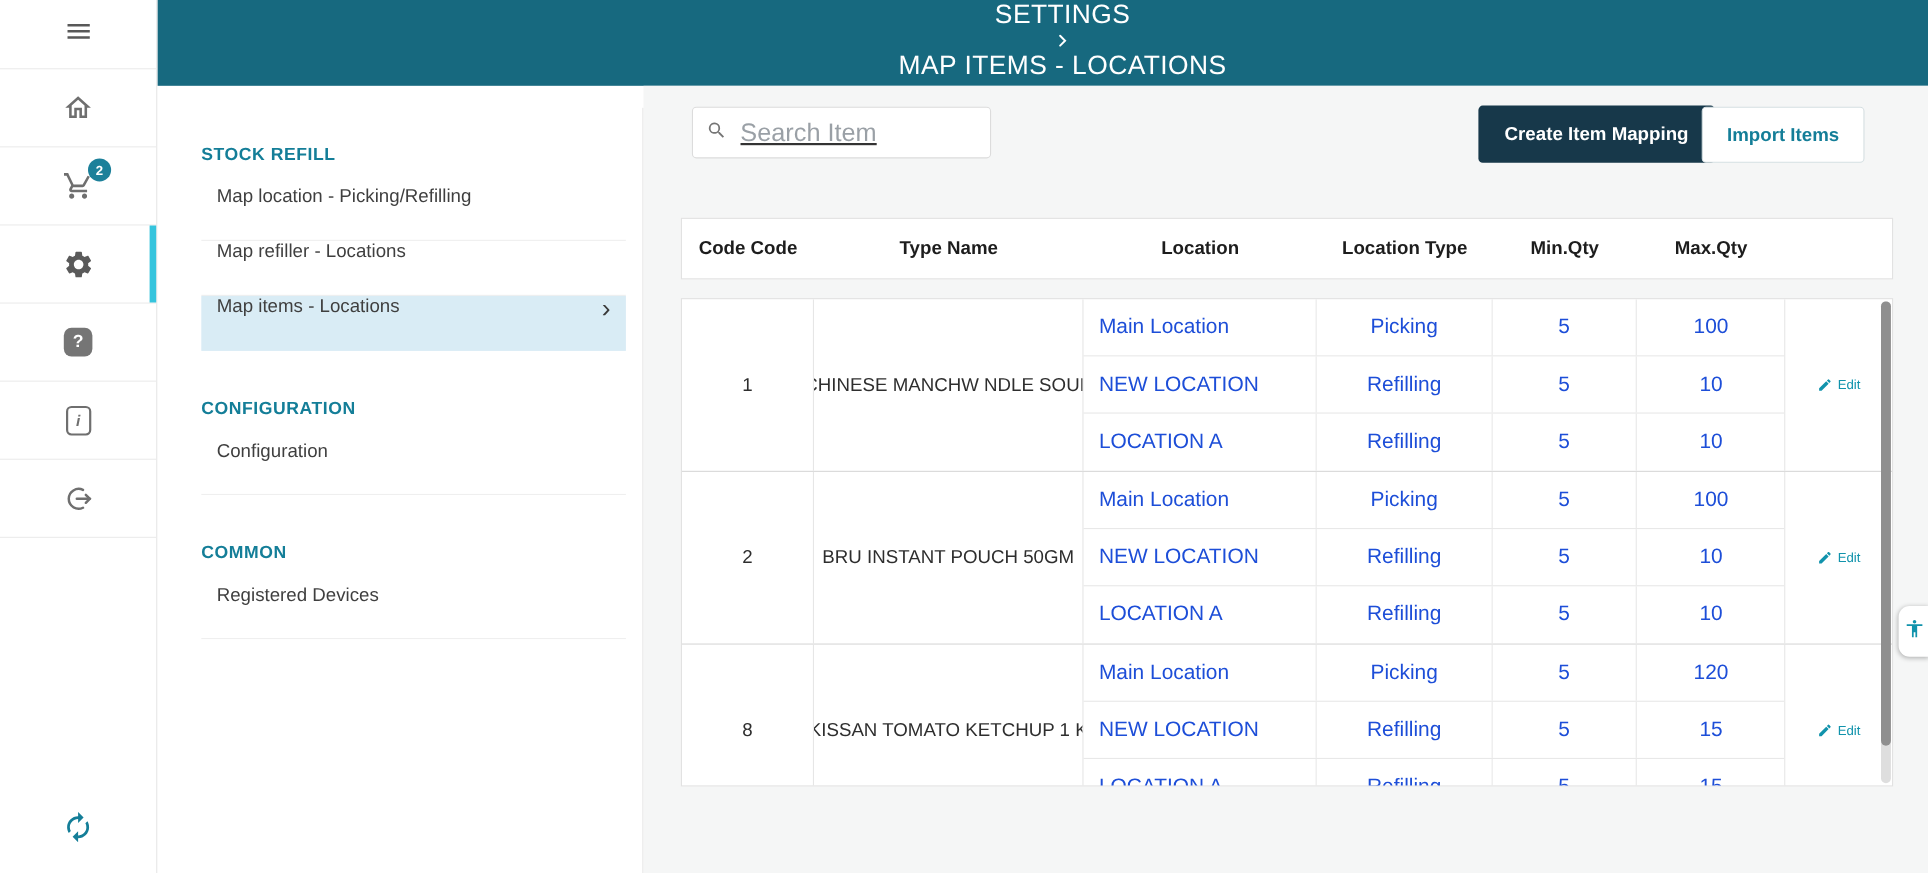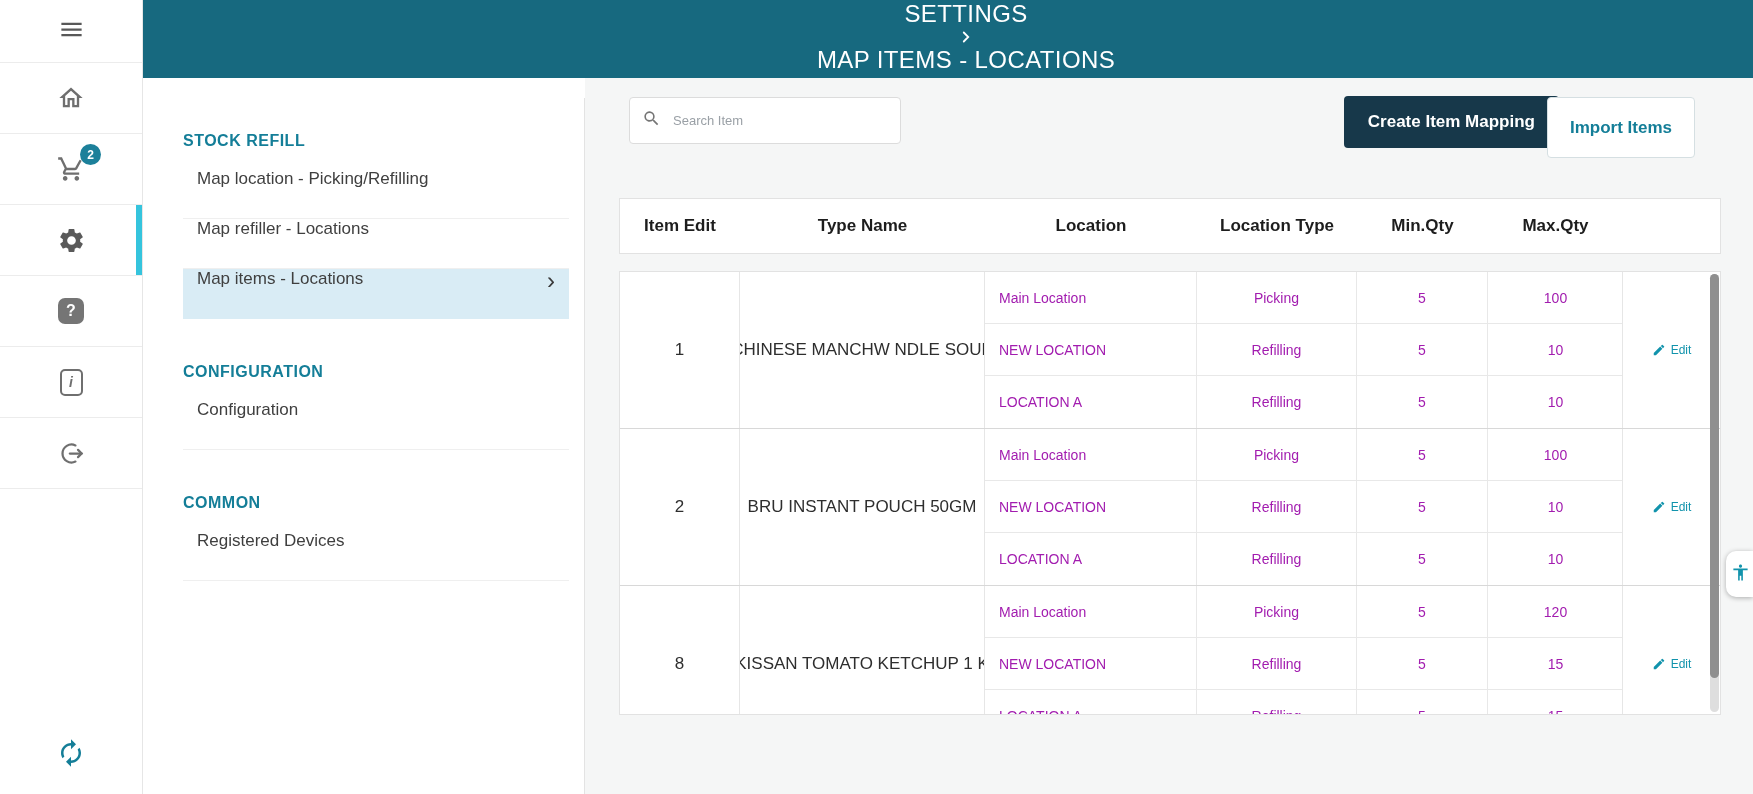--- a/index.html
+++ b/index.html
@@ -49,45 +49,45 @@
             padding:0 14px;border-bottom:1px solid #efefef;font-size:17px;color:#3f3f3f;cursor:pointer;}
   .nav-item.active{background:var(--active-item-bg);border-bottom-color:transparent;}
   .nav-item-chevron{display:none;font-size:24px;color:#3a3a3a;line-height:1;}
   .nav-item.active .nav-item-chevron{display:block;}
 
   
   .content{position:absolute;left:585px;top:78px;width:1168px;height:716px;background:var(--main-bg);}
   .searchbox{position:absolute;left:44px;top:19px;width:272px;height:47px;background:#fff;
              border:1px solid #dcdcdc;border-radius:4px;display:flex;align-items:center;
              padding:0 12px;gap:10px;}
-  .searchbox input{border:none;outline:none;font-size:13px;color:#333;width:100%;
-                   font-family:inherit;background:transparent;}
+  .searchbox input{border:none;outline:none;font-size:23px;color:#333;width:100%;
+                   font-family:inherit;background:transparent;text-decoration:underline;}
   .searchbox input::placeholder{color:#9aa0a6;}
   .btn-primary{position:absolute;top:18px;right:194px;height:52px;padding:16px 24px;
                background:var(--button-dark);color:#fff;font-size:17px;font-weight:600;
                border:none;border-radius:4px;font-family:inherit;cursor:pointer;}
-  .btn-outline{position:absolute;top:19px;right:58px;height:61px;padding:0 22px;background:#fff;
+  .btn-outline{position:absolute;top:19px;right:58px;height:51px;padding:0 22px;background:#fff;
                color:var(--accent);font-size:17px;font-weight:600;border:1px solid #d5dfe2;
                border-radius:4px;font-family:inherit;cursor:pointer;}
 
   
   .table-header{position:absolute;left:34px;top:120px;width:1102px;height:56px;background:#fff;
                 border:1px solid #e2e2e2;display:grid;
                 grid-template-columns:120px 245px 212px 160px 131px 135px 97px;align-items:center;}
   .th{text-align:center;font-weight:bold;font-size:17px;color:#1d1d1d;}
   .table-body{position:absolute;left:34px;top:193px;width:1102px;height:444px;background:#fff;
               border:1px solid #e2e2e2;overflow:hidden;}
   .tgroup{display:grid;grid-template-columns:120px 245px 638px 97px;border-bottom:1px solid #d8d8d8;}
   .gcell{display:flex;align-items:center;justify-content:center;font-size:17px;color:#2e2e2e;}
   .code-cell{border-right:1px solid #e6e6e6;}
   .name-cell{border-right:1px solid #e6e6e6;overflow:hidden;white-space:nowrap;}
   .subrows{border-right:1px solid #e6e6e6;}
   .subrow{display:grid;grid-template-columns:212px 160px 131px 135px;height:52px;border-bottom:1px solid #e8e8e8;}
   .subrow:last-child{border-bottom:none;}
-  .scell{display:flex;align-items:center;justify-content:center;font-size:14px;color:#a21caf;
+  .scell{display:flex;align-items:center;justify-content:center;font-size:19px;color:#1d4ed8;
          border-right:1px solid #e8e8e8;}
   .scell.loc{justify-content:flex-start;padding-left:14px;}
   .scell:last-child{border-right:none;}
   .edit-link{display:flex;align-items:center;gap:5px;color:var(--edit-link);font-size:12px;cursor:pointer;}
   .edit-link svg{fill:var(--edit-link);}
   .scrollbar{position:absolute;right:1px;top:2px;width:9px;height:438px;background:#dedede;border-radius:5px;}
   .scroll-thumb{position:absolute;top:0;left:0;width:9px;height:404px;background:#8f8f8f;border-radius:5px;}
 
   
   .a11y{position:absolute;right:0;top:551px;width:27px;height:46px;background:#fff;
@@ -209,21 +209,21 @@
         <svg viewBox="0 0 24 24" width="19" height="19" fill="#757575">
             <path d="M15.5 14h-.79l-.28-.27a6.5 6.5 0 1 0-.7.7l.27.28v.79l5 4.99L20.49 19l-4.99-5zm-6 0A4.5 4.5 0 1 1 14 9.5 4.5 4.5 0 0 1 9.5 14z"></path>
           </svg>
       </span>
       <input type="text" placeholder="Search Item" style="">
     </div>
     <button class="btn-primary">Create Item Mapping</button>
     <button class="btn-outline">Import Items</button>
 
     <div class="table-header" id="table-header">
-        <div class="th">Item Edit</div>
+        <div class="th">Code Code</div>
         <div class="th">Type Name</div>
         <div class="th">Location</div>
         <div class="th">Location Type</div>
         <div class="th">Min.Qty</div>
         <div class="th">Max.Qty</div>
         <div class="th"></div>
       </div>
     <div class="table-body" id="table-body">
       <div id="table-rows">
           <div class="tgroup">

